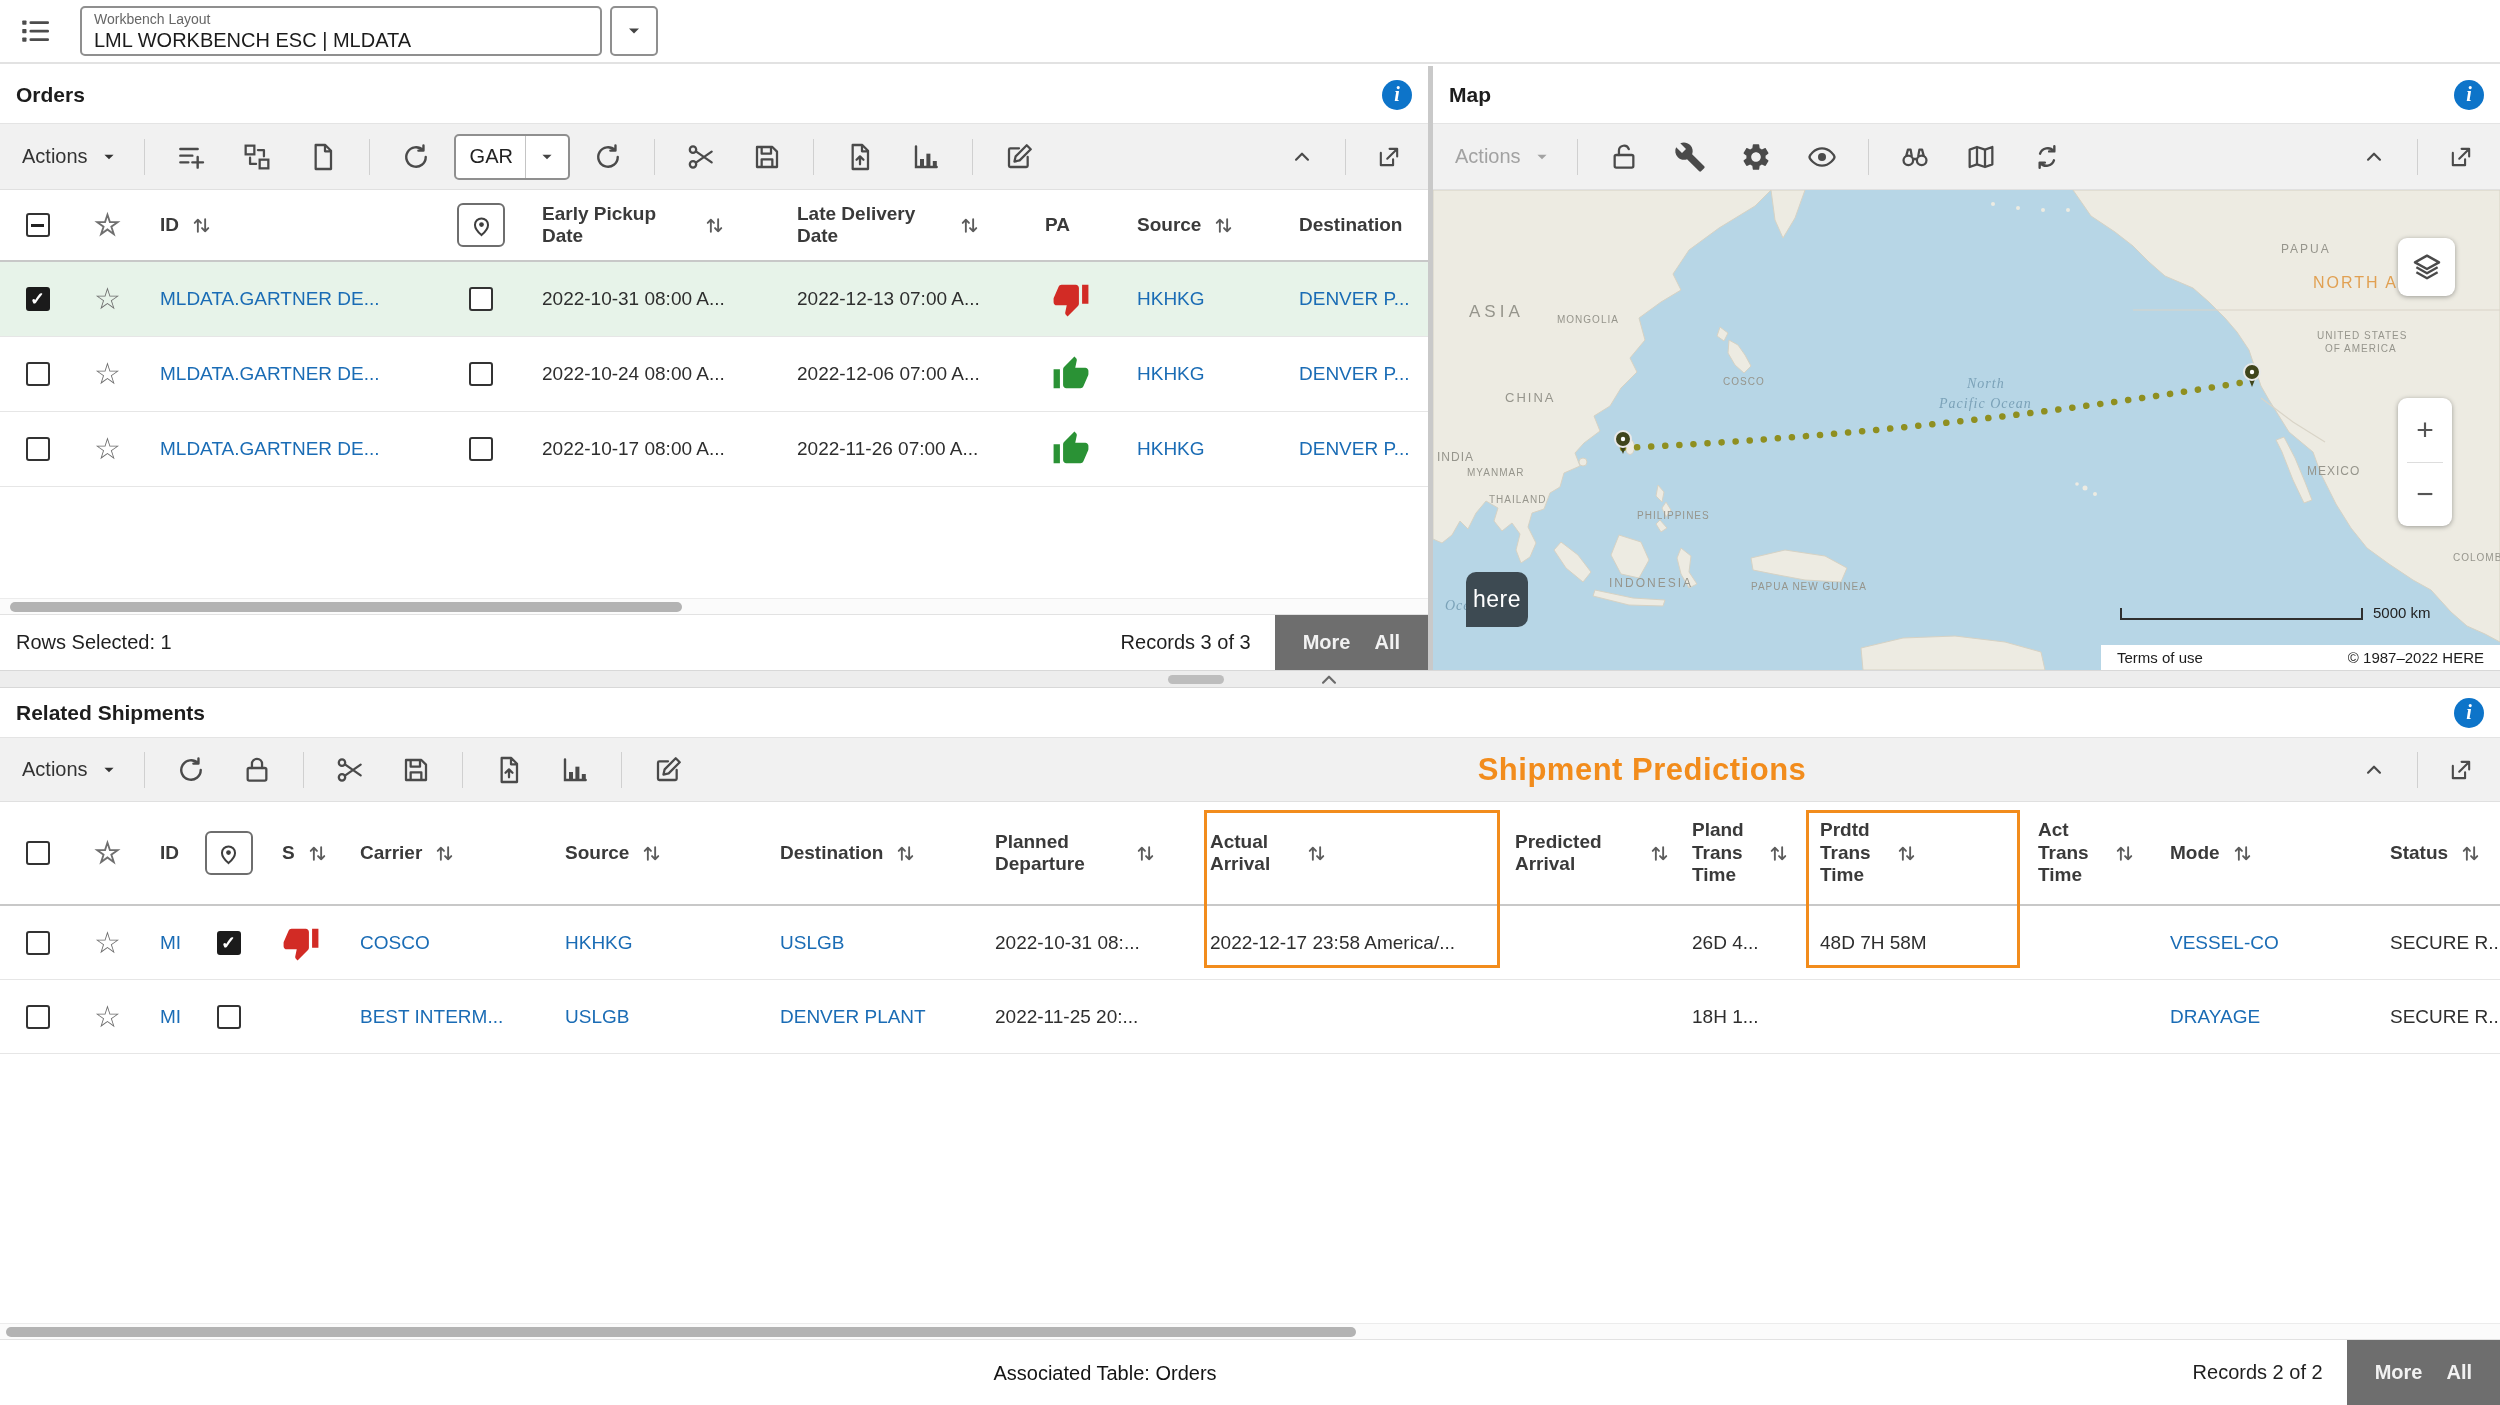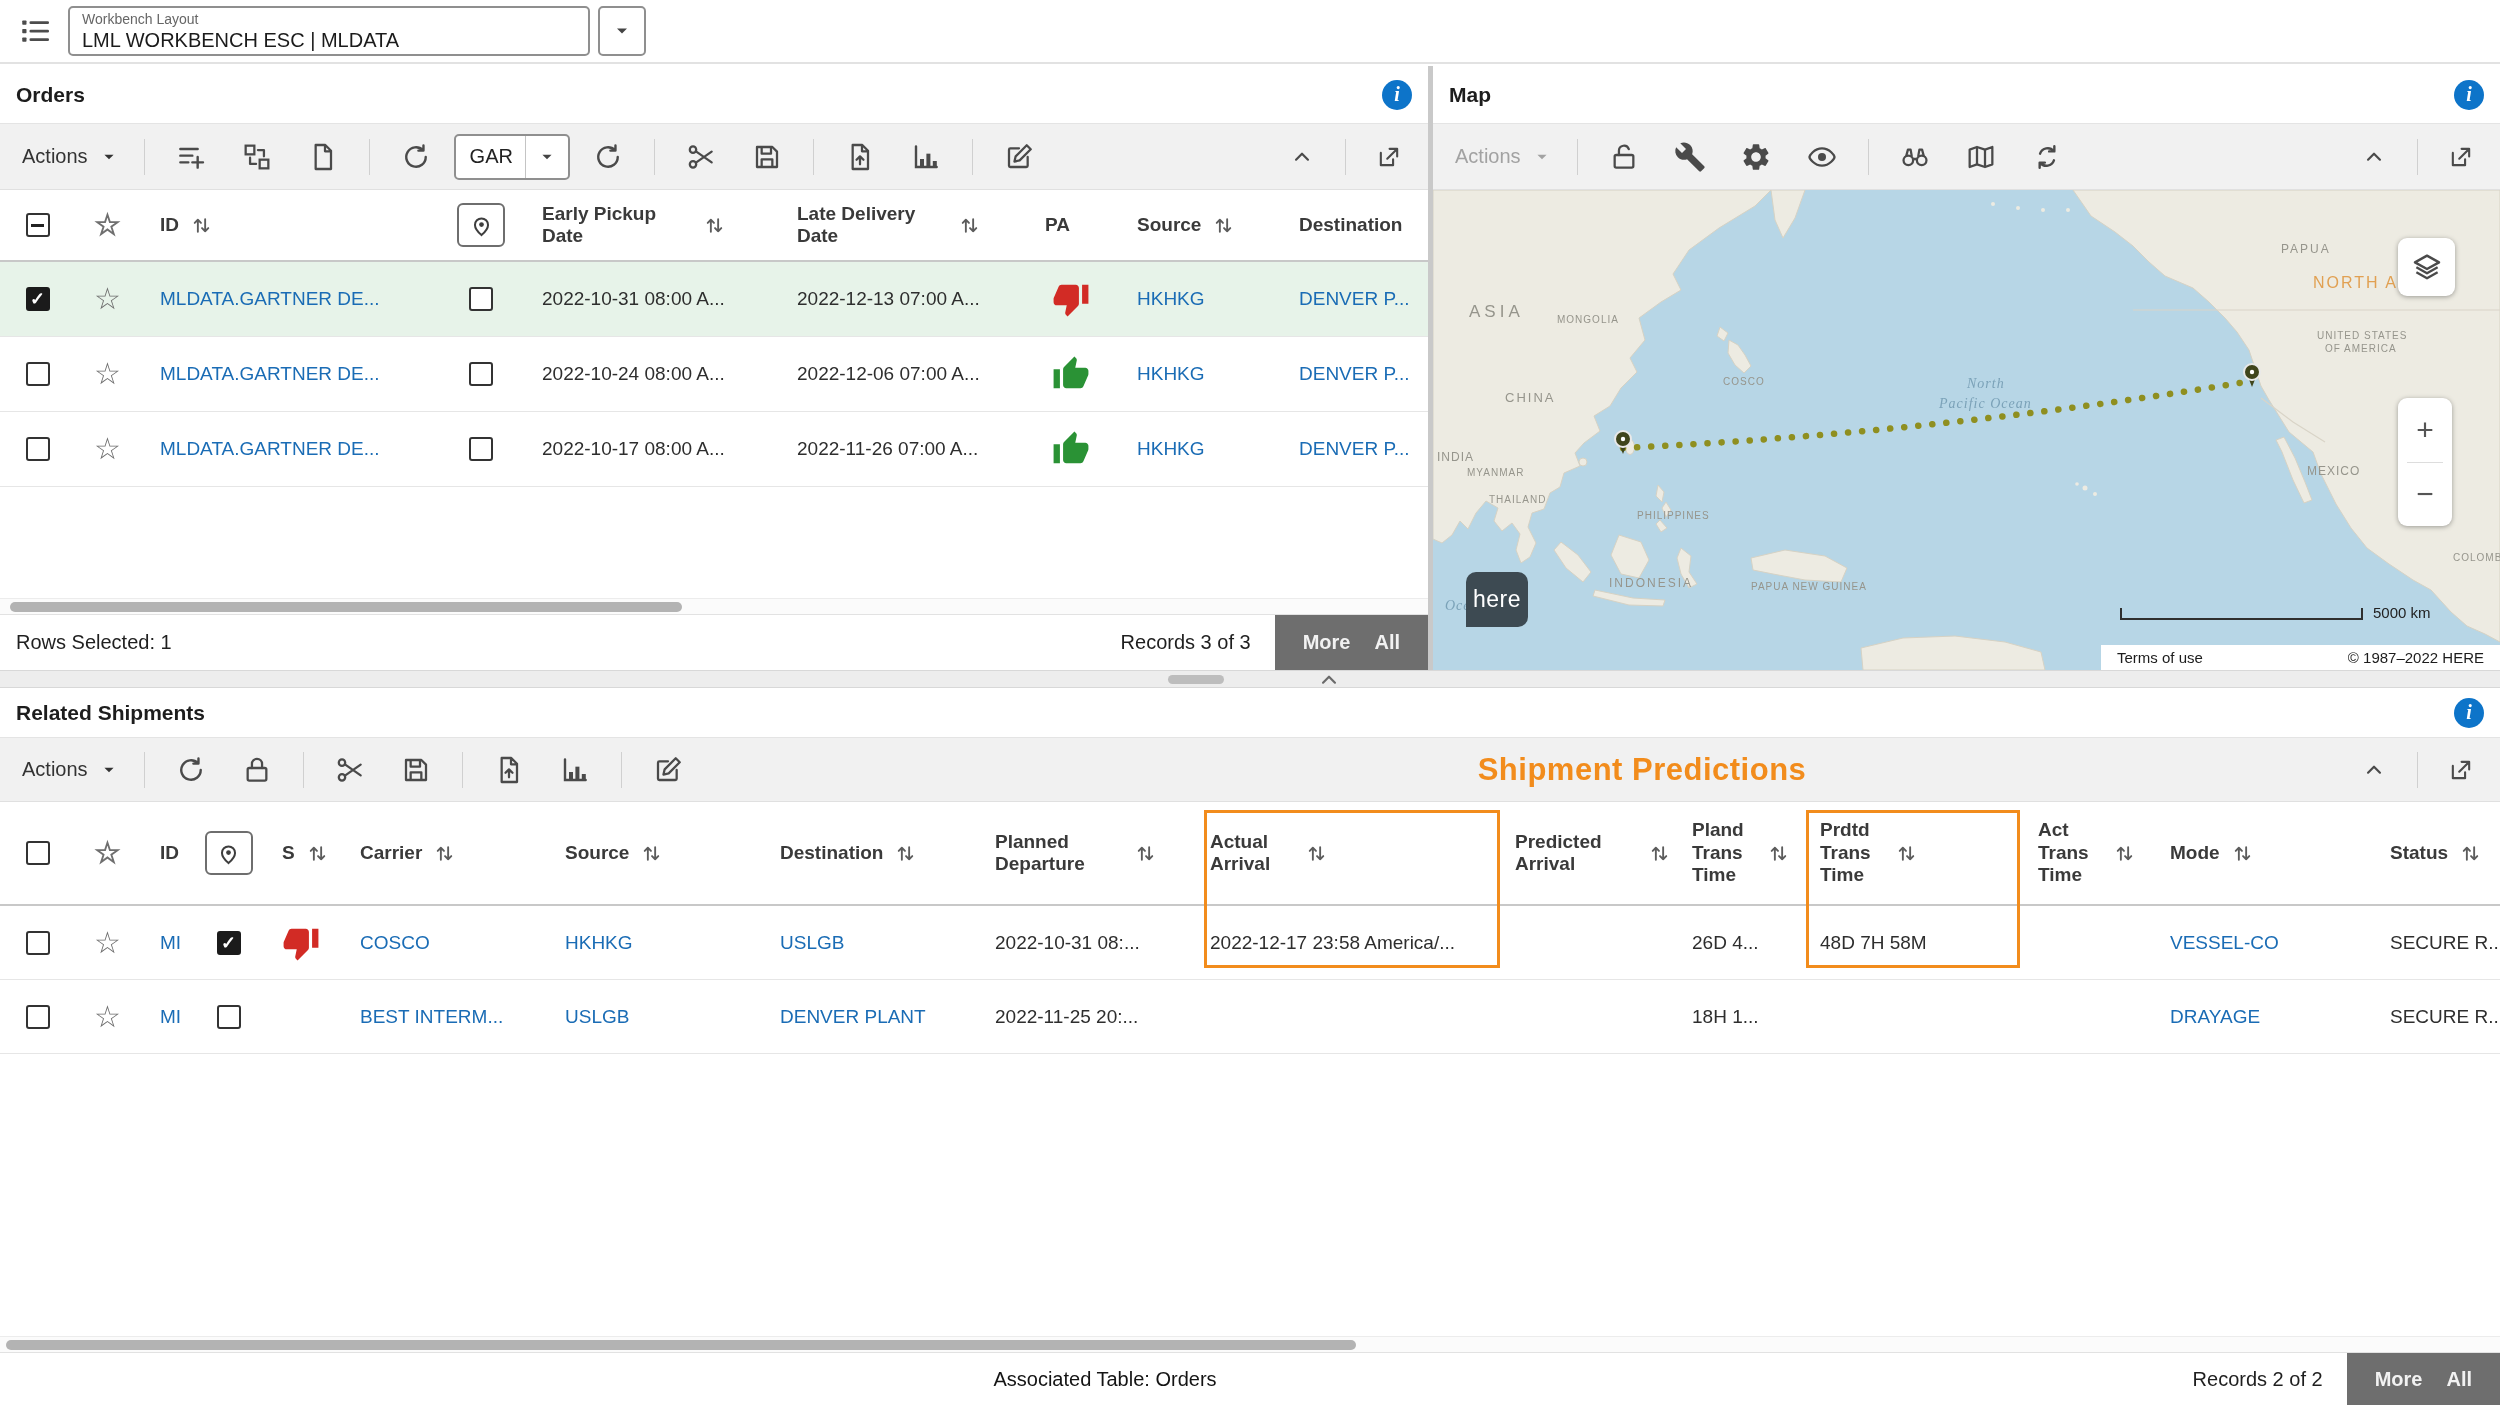--- a/index.html
+++ b/index.html
@@ -3,21 +3,21 @@
 <meta charset="utf-8">
 <style>
   *{margin:0;padding:0;box-sizing:border-box}
   html,body{width:2500px;height:1405px}
   body{font-family:"Liberation Sans",sans-serif;background:#fff;color:#222;overflow:hidden}
   .app{position:relative;width:2500px;height:1405px;background:#fff}
 
   
   .topbar{position:absolute;left:0;top:0;width:2500px;height:64px;background:#fff;border-bottom:2px solid #e2e2e2;display:flex;align-items:center;padding-left:18px;z-index:20}
   .wb-ic{width:34px;height:34px;color:#4c4c4c;flex:0 0 auto}
-  .layout-combo{margin-left:16px;width:522px;height:50px;border:2px solid #8f8f8f;border-radius:5px;background:#fff;padding:4px 12px 0;cursor:pointer}
+  .layout-combo{margin-left:28px;width:522px;height:50px;border:2px solid #8f8f8f;border-radius:5px;background:#fff;padding:4px 12px 0;cursor:pointer}
   .combo-label{font-size:14px;color:#666;line-height:1}
   .combo-value{font-size:20px;color:#1b1b1b;margin-top:3px;white-space:nowrap}
   .combo-caret{margin-left:8px;width:48px;height:50px;border:2px solid #8f8f8f;border-radius:5px;background:#fff;display:flex;align-items:center;justify-content:center;cursor:pointer;color:#444}
 
   
   .panel{position:absolute;background:#fff;display:flex;flex-direction:column;overflow:hidden}
   .p-orders{left:0;top:66px;width:1428px;height:604px}
   .p-map{left:1433px;top:66px;width:1067px;height:604px}
   .p-ship{left:0;top:688px;width:2500px;height:717px}
   .v-div{position:absolute;left:1428px;top:66px;width:5px;height:604px;background:#c9c9c9}
@@ -76,21 +76,21 @@
   .thumb svg{width:38px;height:38px;display:none}
   .thumb[data-thumb="up"] .t-up{display:block;color:#2a9235}
   .thumb[data-thumb="down"] .t-down{display:block;color:#d22b25}
 
   .hscroll{height:16px;background:#fbfbfb;border-top:1px solid #ececec;position:relative;flex:0 0 auto}
   .hthumb{position:absolute;top:3px;height:10px;background:#b3b3b3;border-radius:5px;cursor:pointer}
   .p-orders .hthumb{left:10px;width:672px}
   .p-ship .hthumb{left:6px;width:1350px}
 
   .panel-foot{height:56px;flex:0 0 auto;border-top:1px solid #e2e2e2;display:flex;align-items:center;padding-left:16px;font-size:20px;color:#1f1f1f;position:relative;background:#fff}
-  .p-ship .panel-foot{height:53px}
+  .p-ship .panel-foot{height:66px}
   .foot-right{margin-left:auto;display:flex;align-items:center;height:100%}
   .records{margin-right:24px;white-space:nowrap}
   .pagebar{height:100%;background:#6e6e6e;display:flex;align-items:center;gap:24px;padding:0 28px;color:#f2f2f2;font-weight:700;font-size:20px}
   .pg{cursor:pointer}
   .assoc{position:absolute;left:1105px;top:50%;transform:translate(-50%,-50%);font-size:20px;color:#141414;white-space:nowrap}
 
   
   .hl{position:absolute;border:3px solid #f28c1c;pointer-events:none;z-index:6}
   .hl1{left:1204px;top:122px;width:296px;height:158px}
   .hl2{left:1806px;top:122px;width:214px;height:158px}

